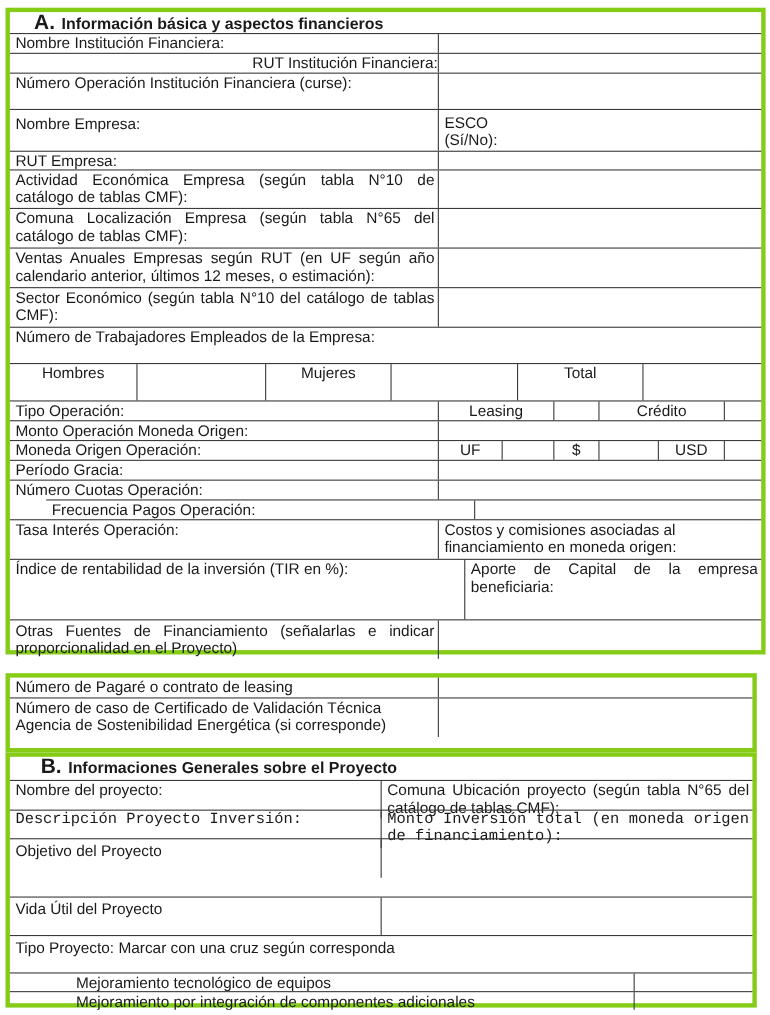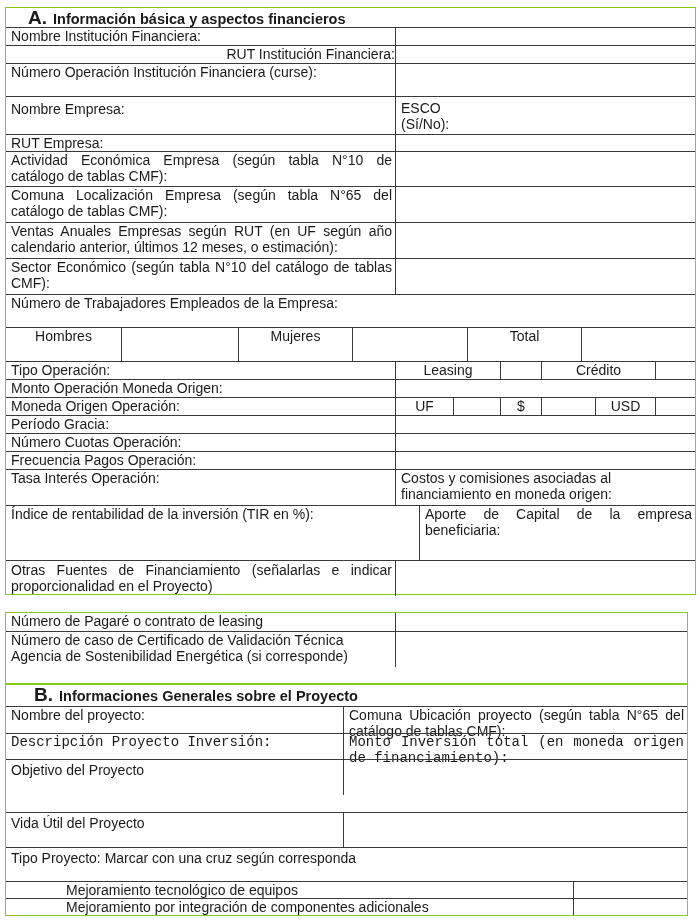--- a/index.html
+++ b/index.html
@@ -1,18 +1,18 @@
 <!DOCTYPE html>
 <html><head>
 <meta charset="utf-8">
 <style>
   html, body { margin: 0; padding: 0; background: #ffffff; }
   body { width: 700px; height: 923px; position: relative; overflow: hidden;
          font-family: "Liberation Sans", sans-serif; color: #1a1a1a; font-size: 14px; }
-  .tbl { position: absolute; border: 1px solid #84cc16; box-sizing: border-box; }
+  .tbl { position: absolute; border: 4px solid #84cc16; box-sizing: border-box; }
   .row { position: absolute; left: 0; right: 0; border-top: 1px solid #3a3a3a; box-sizing: border-box; }
   .row.first { border-top: none; }
   .cell { position: absolute; top: 0; bottom: 0; box-sizing: border-box; padding: 0 0 0 5px;
           line-height: 16px; overflow: hidden; }
   .vline { border-left: 1px solid #3a3a3a; }
   .just { text-align: justify; text-align-last: left; padding-right: 3px; }
   .center { text-align: center; padding-left: 0; }
   .hdr { font-weight: bold; font-size: 14.5px; padding-left: 22px; line-height: 20px; }
   .hdr .letter { font-size: 19px; margin-right: 6px; }
   .field { cursor: text; }
@@ -114,21 +114,21 @@
   <div class="row" style="top:407px; height:18px;">
     <div class="cell" style="left:0; width:389px;">Período Gracia:</div>
     <div class="cell vline field" style="left:389px; right:0;"></div>
   </div>
 
   <div class="row" style="top:425px; height:18px;">
     <div class="cell" style="left:0; width:389px;">Número Cuotas Operación:</div>
     <div class="cell vline field" style="left:389px; right:0;"></div>
   </div>
 
-  <div class="row" style="top:443px; height:18px;">
+  <div class="row" style="top:443px; height:18px;margin-left:33px;">
     <div class="cell" style="left:0; width:389px;">Frecuencia Pagos Operación:</div>
     <div class="cell vline field" style="left:389px; right:0;"></div>
   </div>
 
   <div class="row" style="top:461px; height:36px;">
     <div class="cell field" style="left:0; width:389px;">Tasa Interés Operación:</div>
     <div class="cell vline field" style="left:389px; right:0;">Costos y comisiones asociadas al financiamiento en moneda origen:</div>
   </div>
 
   <div class="row" style="top:497px; height:55px;">

